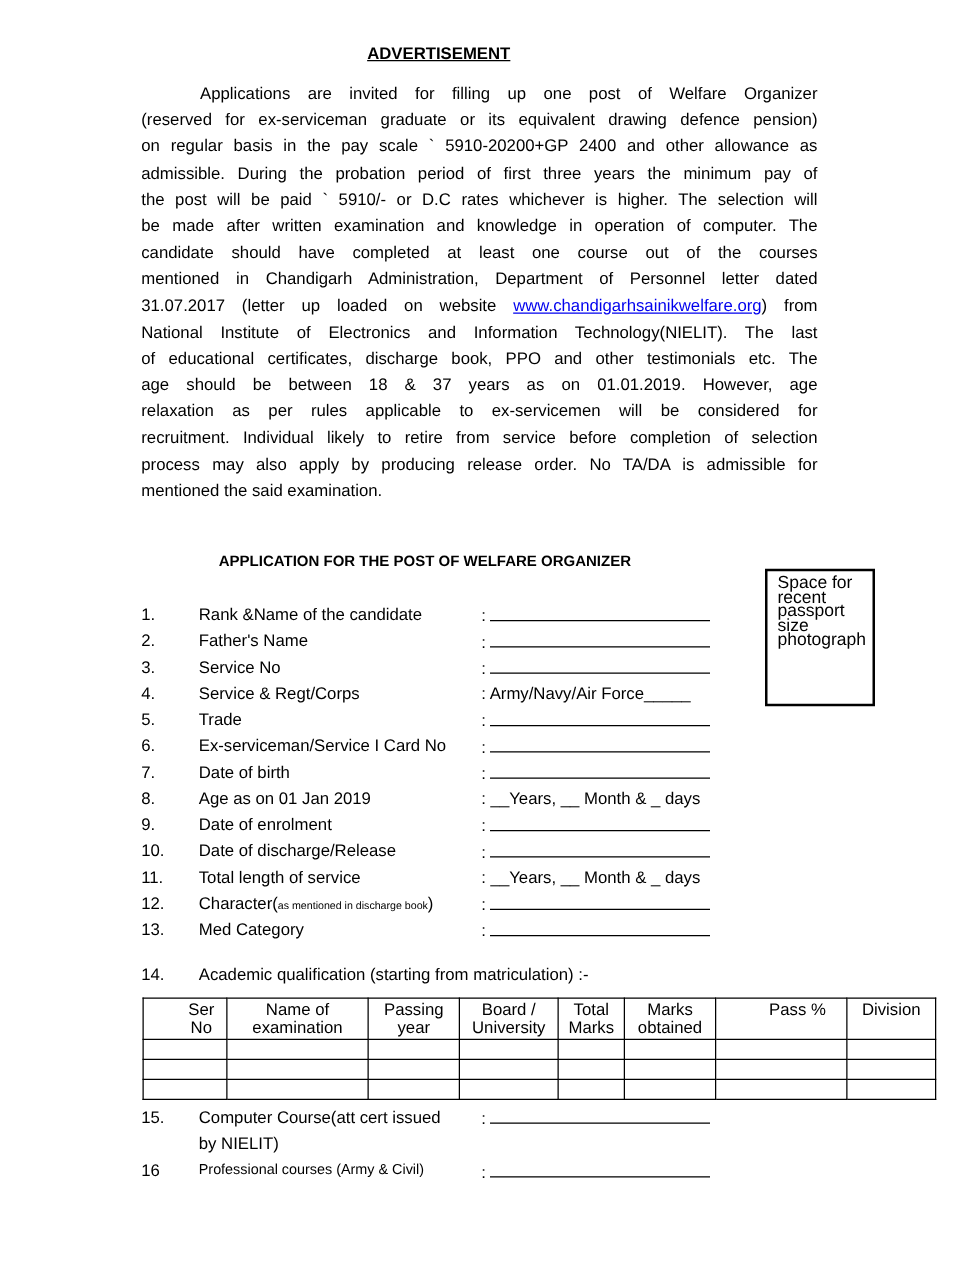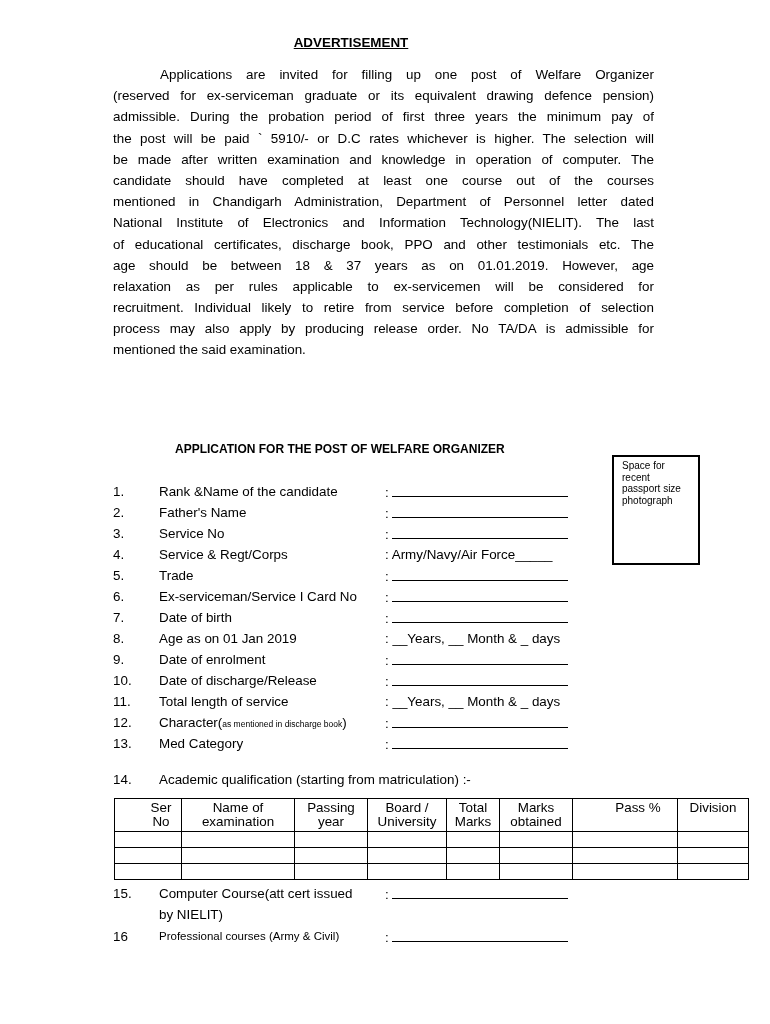--- a/index.html
+++ b/index.html
@@ -8,44 +8,46 @@
   .title { position:absolute; top:35px; left:0; width:702px; text-align:center;
            font-weight:bold; text-decoration:underline; font-size:13.4px; }
   .para { position:absolute; top:64px; left:113px; width:541px; line-height:21.2px;
           text-align:justify; font-size:13.4px; }
   .para .line { display:block; text-align:justify; text-align-last:justify; height:21.2px; white-space:nowrap; }
   .para .line.last { text-align-last:left; }
   .para .line.indent { padding-left:47px; }
   .para a { color:#0000ee; text-decoration:underline; }
   .subtitle { position:absolute; top:442px; left:175px; font-weight:bold; font-size:12px; }
   .photo-box { position:absolute; top:455px; left:612px; width:88px; height:110px;
-               border:2px solid #000; box-sizing:border-box; padding:3px 8px; font-size:10px; line-height:11.5px; }
+               border:2px solid #000; box-sizing:border-box; padding:3px 8px; font-size:14px; line-height:11.5px; }
   .row { position:absolute; left:113px; height:20px; font-size:13.4px; white-space:nowrap; }
   .row .num { position:absolute; left:0; }
   .row .lbl { position:absolute; left:46px; }
   .row .lbl small { font-size:8.5px; }
   .row .val { position:absolute; left:272px; }
   .blank { display:inline-block; width:176px; border-bottom:1px solid #000; height:12px; vertical-align:baseline; }
   table.acad { position:absolute; top:798px; left:114px; border-collapse:collapse; font-size:13.4px; }
   table.acad th { font-weight:normal; border:1px solid #000; text-align:center; vertical-align:top; line-height:14px; padding:2px 2px; }
   table.acad td { border:1px solid #000; height:13px; }
 </style>
 </head>
 <body>
 
 <div class="title">ADVERTISEMENT</div>
 
 <div class="para">
   <span class="line indent">Applications are invited for filling up one post of Welfare Organizer</span>
   <span class="line">(reserved for ex-serviceman graduate or its equivalent drawing defence pension)</span>
+  <span class="line">on regular basis in the pay scale ` 5910-20200+GP 2400 and other allowance as</span>
   <span class="line">admissible.  During the probation period of first three years the minimum pay of</span>
   <span class="line">the post will be paid ` 5910/- or D.C rates whichever is higher.  The selection will</span>
   <span class="line">be made after written examination and knowledge in operation of computer.  The</span>
   <span class="line">candidate should have completed at least one course out of the courses</span>
   <span class="line">mentioned in Chandigarh Administration, Department of Personnel letter dated</span>
+  <span class="line"><span>31.07.2017 (letter up loaded on website </span><a>www.chandigarhsainikwelfare.org</a><span>) from</span></span>
   <span class="line">National Institute of Electronics and Information Technology(NIELIT). The last</span>
   <span class="line">of educational certificates, discharge book, PPO and other testimonials etc.  The</span>
   <span class="line">age should be between 18 &amp; 37 years as on 01.01.2019.   However, age</span>
   <span class="line">relaxation as per rules applicable to ex-servicemen will be considered for</span>
   <span class="line">recruitment.  Individual likely to retire from service before completion of selection</span>
   <span class="line">process may also apply by producing release order. No TA/DA is admissible for</span>
   <span class="line last">mentioned the said examination.</span>
 </div>
 
 <div class="subtitle">APPLICATION FOR THE POST OF WELFARE ORGANIZER</div>

